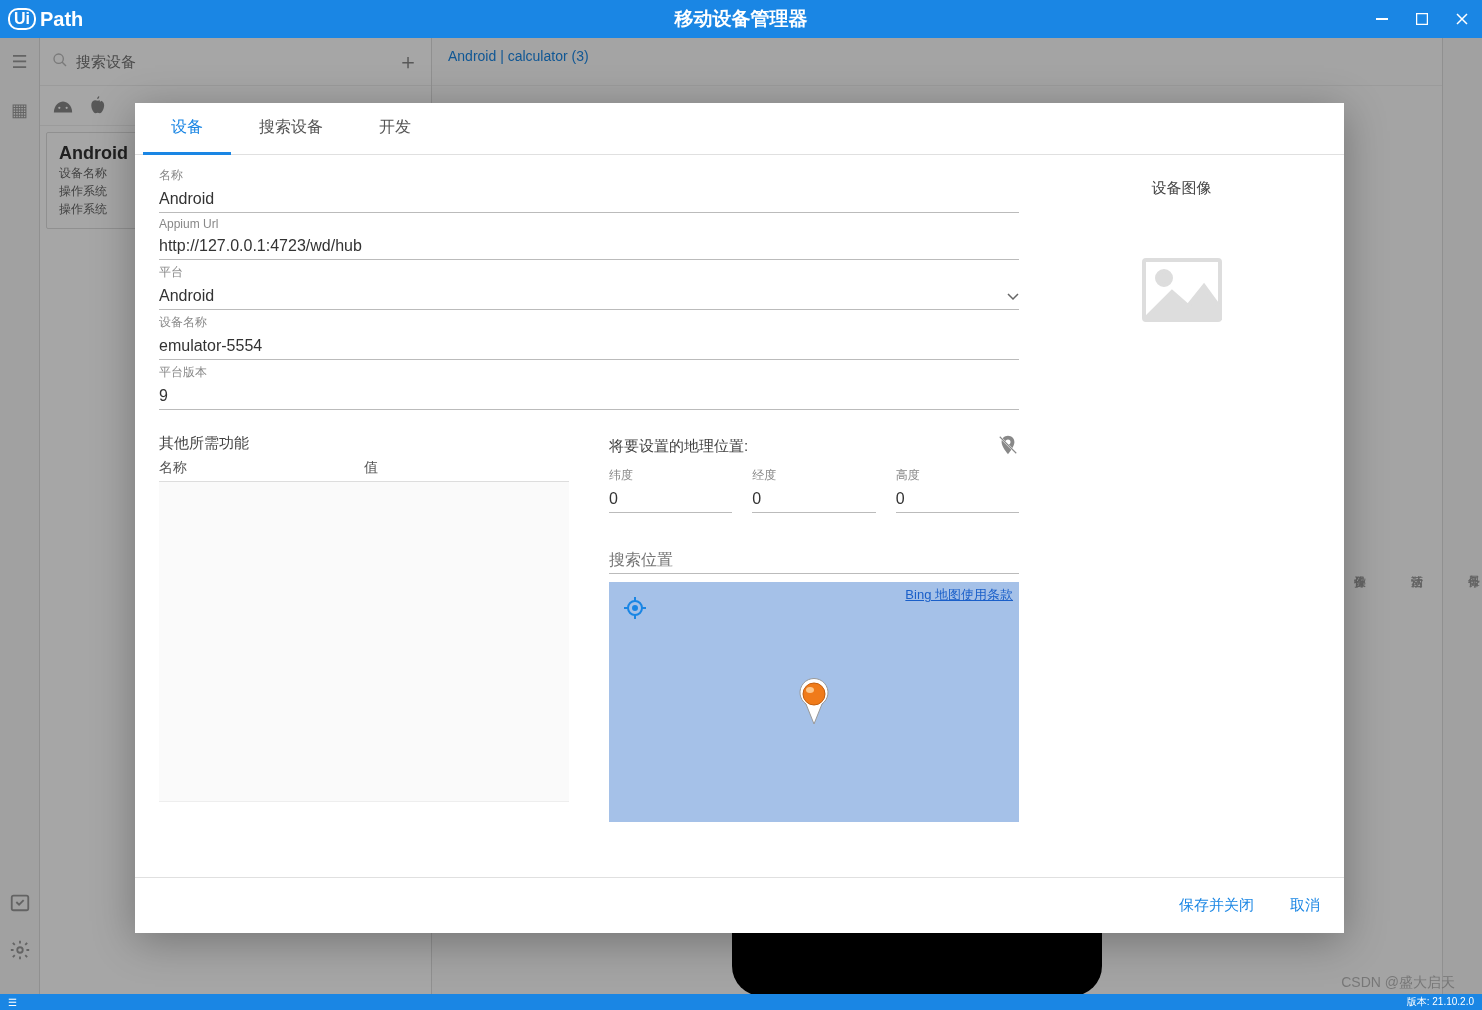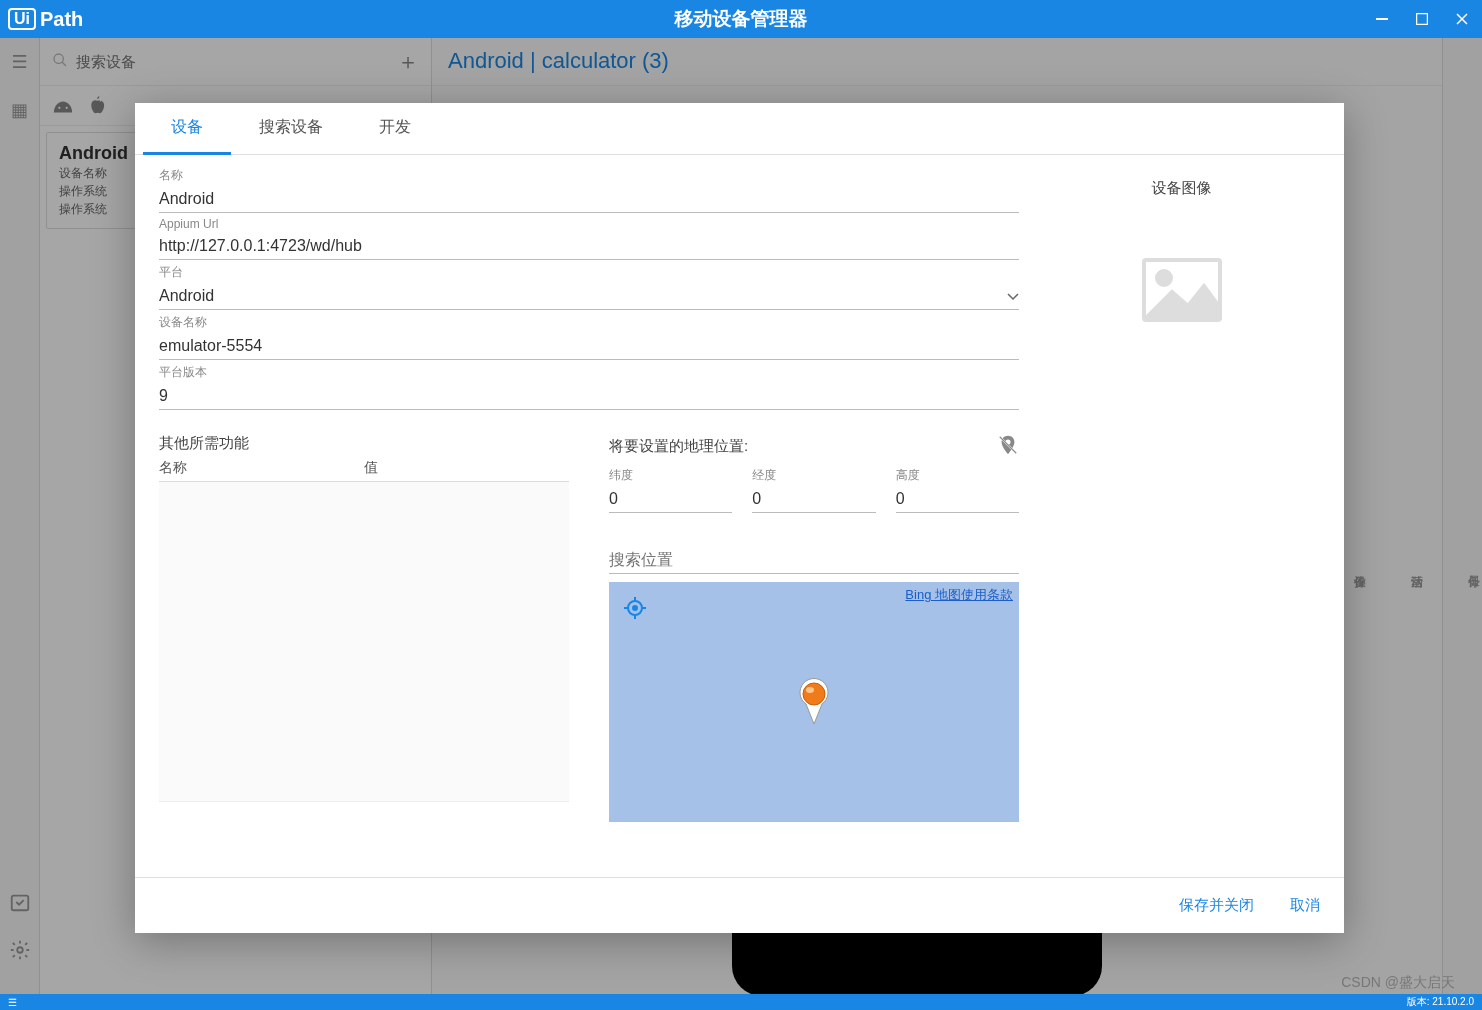--- a/index.html
+++ b/index.html
@@ -1,39 +1,39 @@
 <!DOCTYPE html>
 <html><head>
 <meta charset="utf-8">
 <style>
 * { box-sizing: border-box; margin: 0; padding: 0; font-family: "Microsoft YaHei", "Segoe UI", sans-serif; }
 html, body { width: 1482px; height: 1010px; overflow: hidden; background: #e6e6e6; }
 .titlebar { height: 38px; background: #1a86e4; display: flex; align-items: center; color: #fff; position: relative; }
 .logo { display: flex; align-items: center; margin-left: 8px; font-weight: bold; font-size: 20px; }
-.logo-box { border: 2px solid #fff; padding: 0 4px; margin-right: 4px; font-size: 16px; border-radius: 4px; }
+.logo-box { border: 2px solid #fff; padding: 0 4px; margin-right: 4px; font-size: 16px; border-radius: 10px; }
 .titlebar-title { position: absolute; left: 50%; transform: translateX(-50%); font-size: 19px; font-weight: bold; }
 .win-controls { margin-left: auto; display: flex; }
 .win-btn { width: 40px; height: 38px; display: flex; align-items: center; justify-content: center; color: #fff; font-size: 14px; }
 .app-body { position: absolute; top: 38px; left: 0; right: 0; height: 956px; background: #f3f3f3; }
 .left-rail { position: absolute; left: 0; top: 0; width: 40px; height: 100%; background: #f7f7f7; border-right: 1px solid #ddd; display: flex; flex-direction: column; align-items: center; }
 .rail-icon { width: 24px; height: 24px; margin: 12px 0; color: #9a9a9a; font-size: 18px; display: flex; align-items: center; justify-content: center; }
 .rail-spacer { flex: 1; }
 .main-zone { position: absolute; left: 40px; top: 0; right: 0; bottom: 0; display: flex; }
 .device-panel { width: 392px; border-right: 1px solid #ddd; background: #fff; }
 .device-search-row { height: 48px; display: flex; align-items: center; padding: 0 12px; border-bottom: 1px solid #eee; }
 .search-icon { color: #bbb; margin-right: 8px; }
 .search-box { flex: 1; border: none; outline: none; color: #3b82f6; font-size: 15px; background: transparent; }
 .add-btn { color: #888; font-size: 22px; }
 .os-row { height: 40px; display: flex; align-items: center; padding: 0 12px; gap: 12px; border-bottom: 1px solid #eee; color: #888; }
 .os-icon { width: 22px; height: 18px; display: flex; align-items: center; justify-content: center; }
 .device-card { margin: 6px; border: 1px solid #ddd; border-radius: 2px; padding: 10px 12px; background: #fff; }
 .device-card-title { font-size: 18px; font-weight: bold; color: #333; }
 .device-card-sub { font-size: 12px; color: #666; line-height: 1.5; }
 .content-panel { flex: 1; background: #fcfcfc; }
-.content-header { height: 48px; padding: 10px 16px; font-size: 22px; color: #1a86e4; border-bottom: 1px solid #eee; }
+.content-header { height: 48px; padding: 10px 16px; font-size: 14px; color: #1a86e4; border-bottom: 1px solid #eee; }
 .phone-frame { position: absolute; left: 692px; top: 170px; width: 370px; height: 788px; background: #000; border-radius: 30px; }
 .right-rail { position: absolute; right: 0; top: 0; width: 40px; height: 100%; background: #f7f7f7; border-left: 1px solid #ddd; display: flex; flex-direction: column; align-items: center; padding-top: 100px; gap: 40px; color: #999; font-size: 12px; writing-mode: vertical-rl; }
 .scrim { position: absolute; top: 38px; left: 0; right: 0; height: 956px; background: rgba(0,0,0,0.35); }
 .modal { position: absolute; left: 135px; top: 103px; width: 1209px; height: 830px; background: #fff; box-shadow: 0 8px 40px rgba(0,0,0,0.3); display: flex; flex-direction: column; }
 .modal-tabs { display: flex; border-bottom: 1px solid #e0e0e0; padding: 0 8px; }
 .modal-tab { padding: 14px 28px; font-size: 16px; color: #555; cursor: pointer; }
 .modal-tab.active { color: #1a86e4; border-bottom: 3px solid #1a86e4; margin-bottom: -1px; }
 .modal-content { flex: 1; display: flex; padding: 12px 24px 0 24px; overflow: hidden; }
 .form-col { width: 860px; }
 .side-col { flex: 1; padding-left: 24px; }

